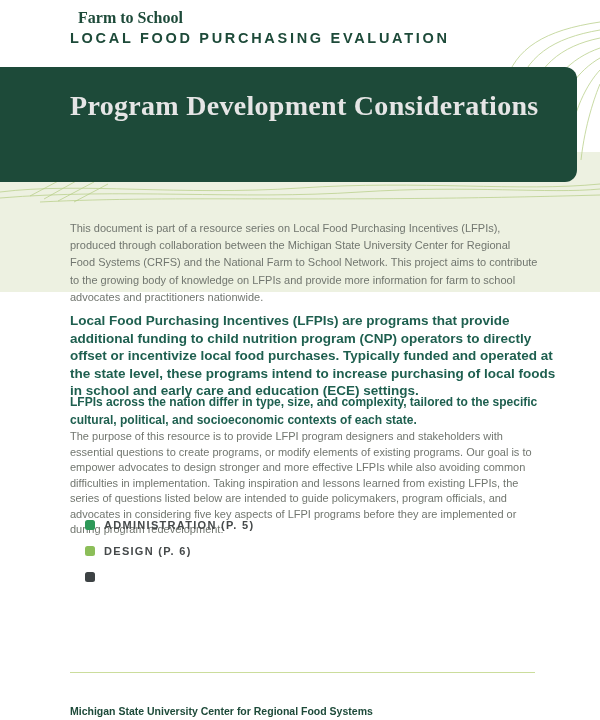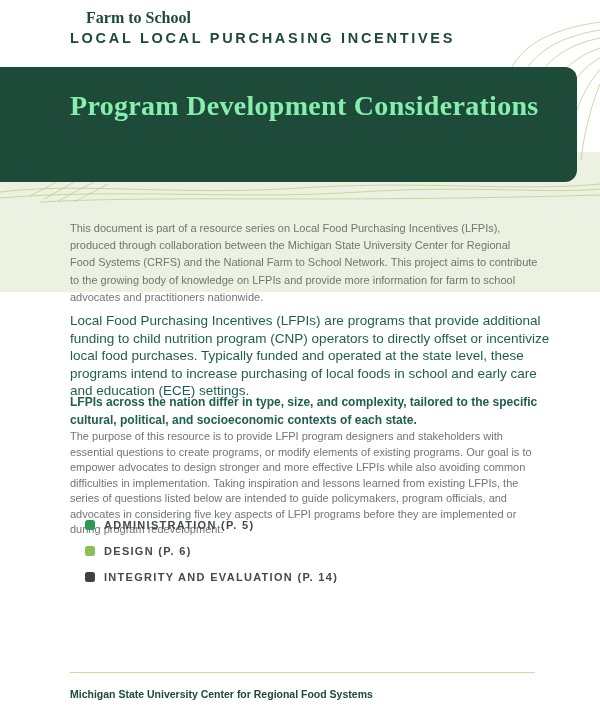--- a/index.html
+++ b/index.html
@@ -14,21 +14,21 @@
   *{margin:0;padding:0;box-sizing:border-box;}
   html,body{width:600px;height:720px;}
   body{
     position:relative;
     background:#ffffff;
     font-family:"Liberation Sans", sans-serif;
     overflow:hidden;
   }
   
   .eyebrow{
-    position:absolute;left:86px;top:9px;
+    position:absolute;left:78px;top:9px;
     font-family:"Liberation Serif", serif;
     font-weight:700;font-size:16px;color:var(--brand-dark);
   }
   .header-title{
     position:absolute;left:70px;top:30px;
     font-size:14.5px;font-weight:700;letter-spacing:2.7px;
     color:var(--brand-dark);white-space:nowrap;
   }
   
   .decor-arcs{position:absolute;top:0;right:0;width:175px;height:162px;z-index:1;}
@@ -44,31 +44,31 @@
   .banner{
     position:absolute;left:0;top:67px;width:577px;height:115px;
     background:var(--brand-dark);
     border-radius:0 12px 12px 0;
     z-index:2;
     padding:20px 0 0 70px;
   }
   .banner-title{
     font-family:"Liberation Serif", serif;
     font-size:28px;line-height:37px;font-weight:600;
-    letter-spacing:.3px;color:#86efac;
+    letter-spacing:.3px;color:#e5e5e5;
   }
   
   .intro{
     position:absolute;left:70px;top:220px;width:468px;z-index:3;
     font-size:11px;line-height:17.2px;color:var(--gray-text);
   }
   
   .lead1{
     position:absolute;left:70px;top:312px;width:492px;
-    font-size:13.5px;line-height:17.6px;font-weight:400;color:var(--brand-teal);
+    font-size:13.5px;line-height:17.6px;font-weight:700;color:var(--brand-teal);
   }
   .lead2{
     position:absolute;left:70px;top:394px;width:492px;
     font-size:12px;line-height:17.6px;font-weight:700;color:var(--brand-teal);
   }
   .purpose{
     position:absolute;left:70px;top:429px;width:474px;
     font-size:11px;line-height:15.5px;color:var(--gray-text);
   }
   
@@ -86,21 +86,21 @@
     font-size:11px;font-weight:700;letter-spacing:1.3px;color:var(--toc-text);
     white-space:nowrap;
   }
   
   .footer{
     position:absolute;left:70px;top:672px;width:465px;
     border-top:1px solid var(--rule);
     z-index:3;
   }
   .footer-org{
-    margin-top:15px;font-size:10.5px;font-weight:700;color:var(--brand-dark);
+    margin-top:32px;font-size:10.5px;font-weight:700;color:var(--brand-dark);
   }
   .footer-line{
     margin-top:19px;font-size:9.8px;color:var(--gray-text);
     display:flex;align-items:baseline;gap:5px;white-space:nowrap;
   }
   .footer-sep{color:var(--gray-text);}
   .footer-page{
     position:absolute;right:0;bottom:0;
     font-size:10px;font-weight:700;color:var(--brand-dark);
   }
@@ -124,21 +124,21 @@
   <path d="M0,16 C80,6 180,20 300,12 C420,4 520,16 600,8"></path>
   <path d="M0,22 C120,12 240,24 360,16 C470,9 550,18 600,13"></path>
   <path d="M40,26 C180,19 320,27 600,19" opacity=".55"></path>
   <path d="M30,20 L62,3"></path>
   <path d="M44,23 L78,4"></path>
   <path d="M58,25 L94,6"></path>
   <path d="M74,26 L108,8"></path>
 </svg>
 
 <div class="eyebrow">Farm to School</div>
-<div class="header-title">LOCAL LOCAL PURCHASING INCENTIVES</div>
+<div class="header-title">LOCAL FOOD PURCHASING EVALUATION</div>
 
 <div class="banner">
   <div class="banner-title">
     <div>Program Development Considerations</div>
   </div>
 </div>
 
 <div class="intro">This document is part of a resource series on Local Food Purchasing Incentives (LFPIs), produced through collaboration between the Michigan State University Center for Regional Food Systems (CRFS) and the National Farm to School Network. This project aims to contribute to the growing body of knowledge on LFPIs and provide more information for farm to school advocates and practitioners nationwide.</div>
 
 <p class="lead1">Local Food Purchasing Incentives (LFPIs) are programs that provide additional funding to child nutrition program (CNP) operators to directly offset or incentivize local food purchases. Typically funded and operated at the state level, these programs intend to increase purchasing of local foods in school and early care and education (ECE) settings.</p>
@@ -149,21 +149,20 @@
     <li class="toc-item">
       <span class="toc-swatch" style="background: rgb(45, 152, 88);"></span>
       <span class="toc-label">ADMINISTRATION (P. 5)</span>
     </li>
     <li class="toc-item">
       <span class="toc-swatch" style="background: rgb(140, 190, 89);"></span>
       <span class="toc-label">DESIGN (P. 6)</span>
     </li>
     <li class="toc-item">
       <span class="toc-swatch" style="background: rgb(61, 66, 68);"></span>
-      <span class="toc-label">INTEGRITY AND EVALUATION (P. 14)</span>
     </li>
   </ul>
 
 <div class="footer">
   <div class="footer-org">Michigan State University Center for Regional Food Systems</div>
   <div class="footer-line">
     <span>Farm to School Local Food Purchasing Incentives</span>
     <span class="footer-sep">|</span>
   </div>
   <div class="footer-page">1</div>

